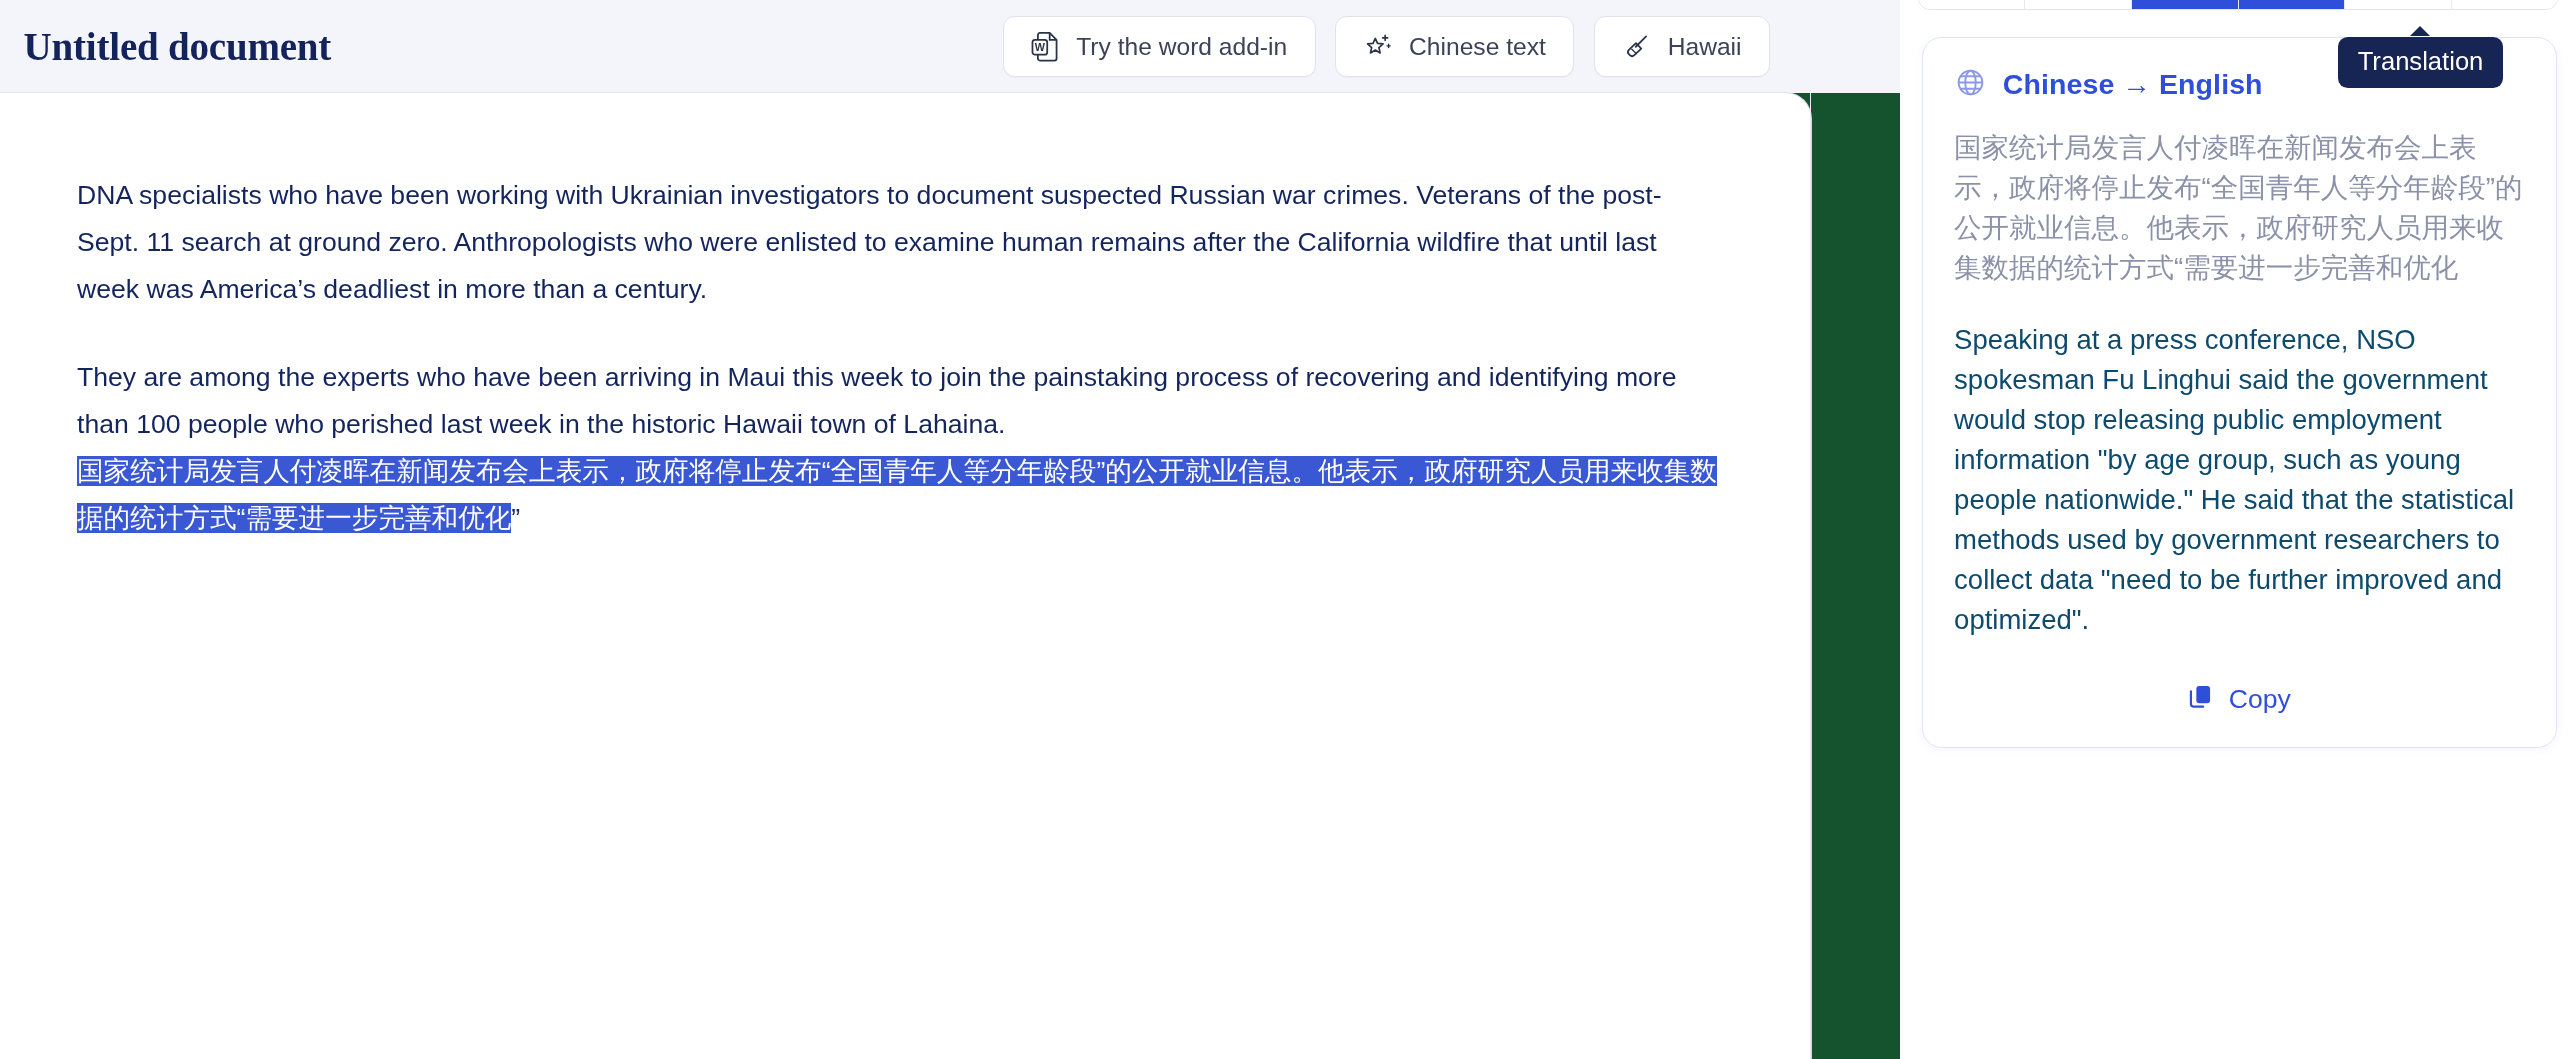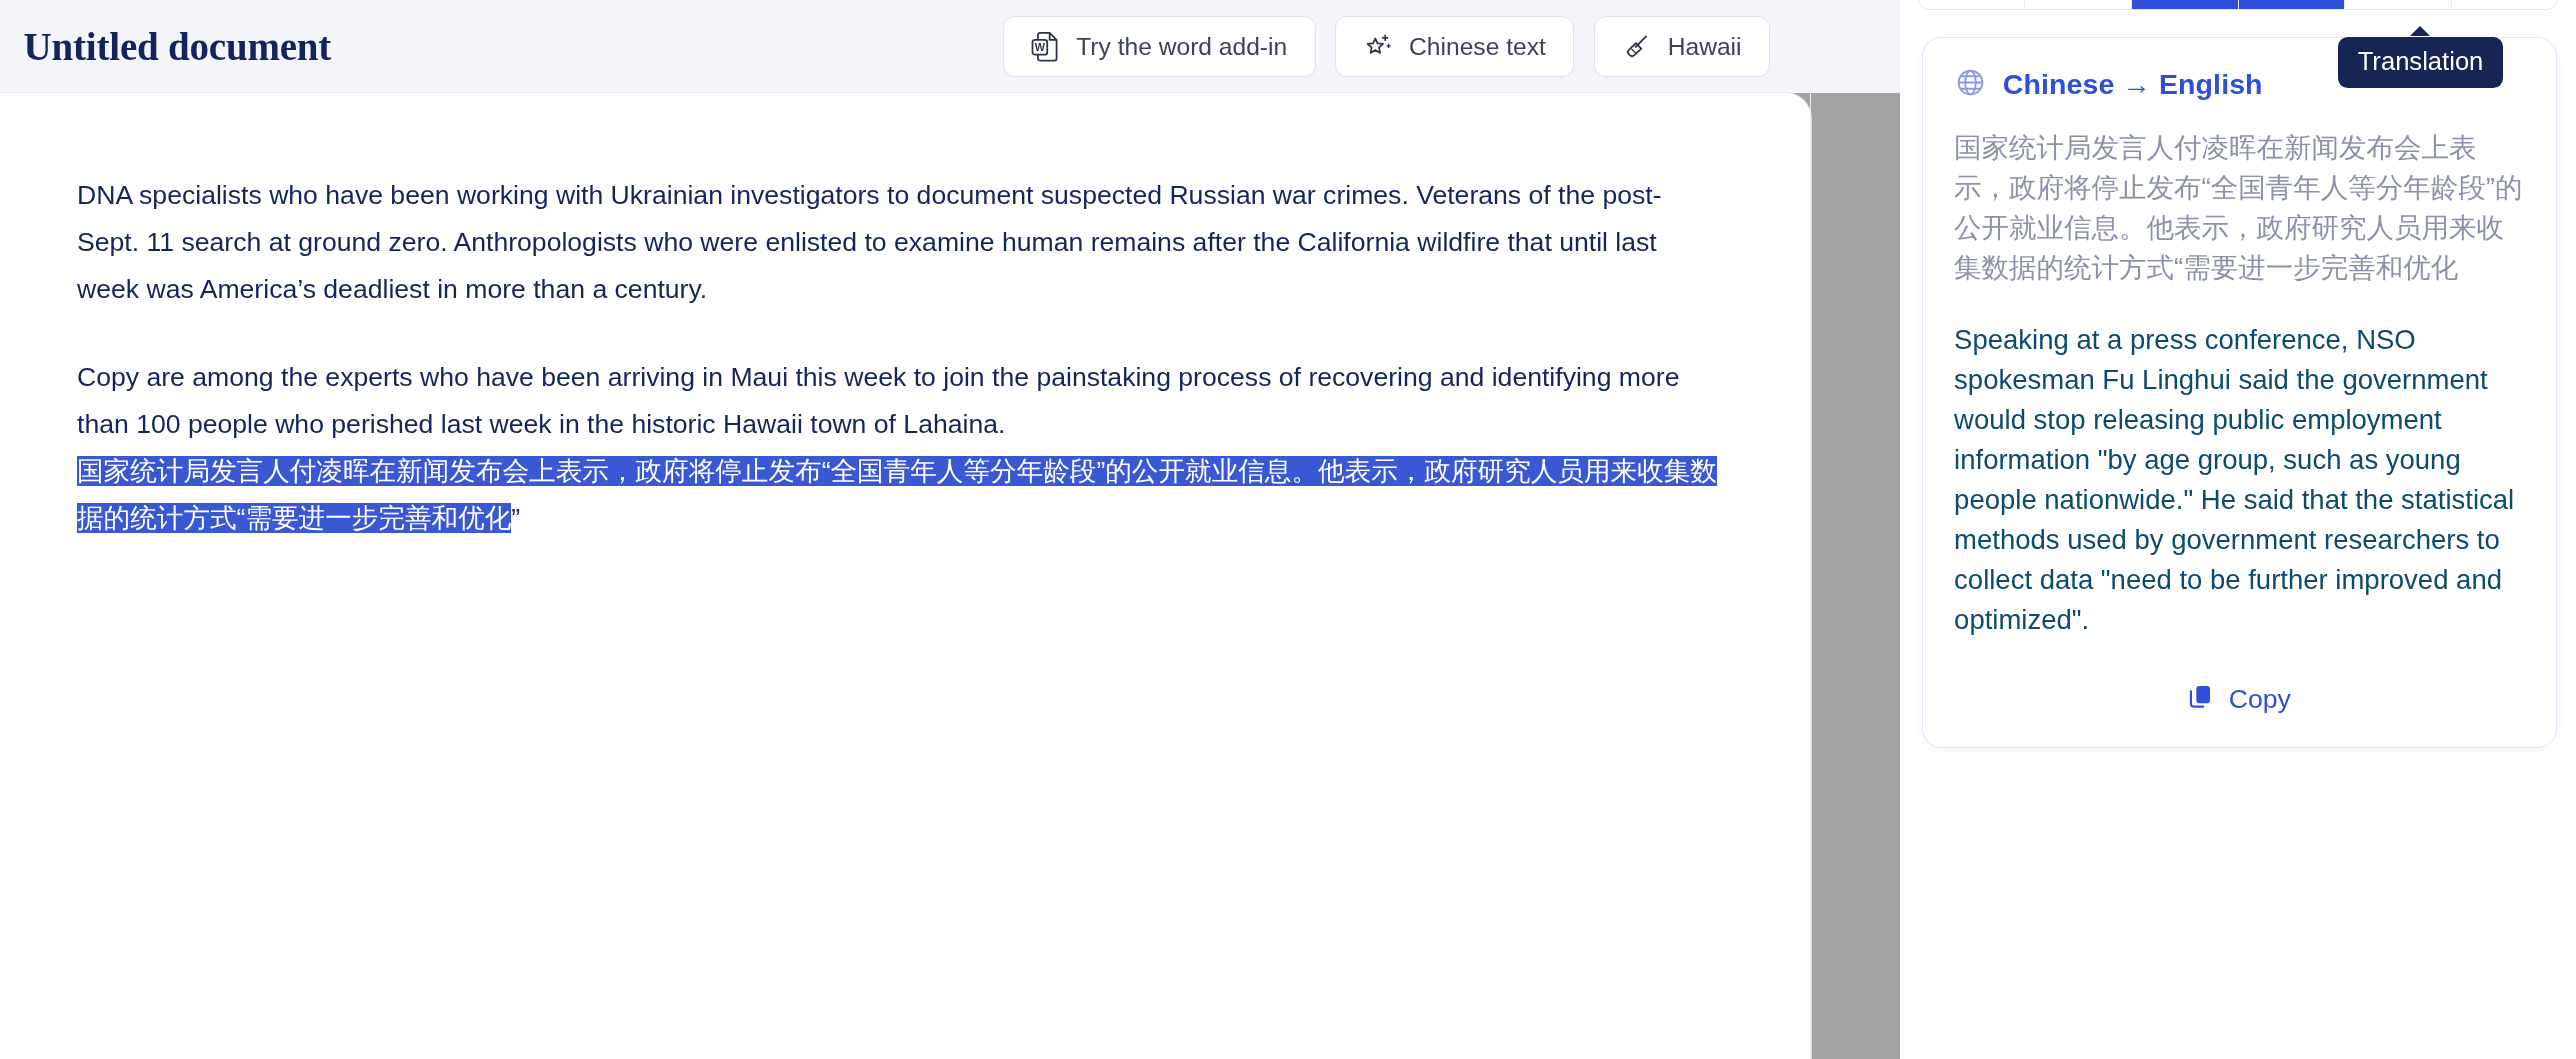--- a/index.html
+++ b/index.html
@@ -74,21 +74,21 @@
     white-space: nowrap;
     cursor: pointer;
     box-shadow: 0 1px 1px rgba(20,25,70,0.03);
   }
   .tb-btn .ic { display: inline-flex; align-items: center; justify-content: center; }
 
   
   .doc-sheet-wrap {
     position: relative;
     flex: 1 1 auto;
-    background: #a3a3a3;
+    background: #14532d;
     padding-left: 0;
   }
   .doc-sheet {
     position: absolute;
     left: 0;
     top: 0;
     width: 1811px;
     height: 1004px;
     background: #ffffff;
     border-top-right-radius: 25.6px;
@@ -303,21 +303,21 @@
       </div>
     </div>
 
     <div class="doc-sheet-wrap">
       <div class="doc-sheet">
         <div class="sheet-edge"></div>
         <div class="doc-body">
 
           <p>DNA specialists who have been working with Ukrainian investigators to document suspected Russian war crimes. Veterans of the post-Sept. 11 search at ground zero. Anthropologists who were enlisted to examine human remains after the California wildfire that until last week was America’s deadliest in more than a century.</p>
 
-          <p class="tight"><span>Copy are among the experts who have been arriving in Maui this week to join the painstaking process of recovering and identifying more than 100 people who perished last week in the historic Hawaii town of Lahaina.</span></p>
+          <p class="tight"><span>They are among the experts who have been arriving in Maui this week to join the painstaking process of recovering and identifying more than 100 people who perished last week in the historic Hawaii town of Lahaina.</span></p>
 
           <p class="zh tight"><span class="sel">国家统计局发言人付凌晖在新闻发布会上表示，政府将停止发布“全国青年人等分年龄段”的公开就业信息。他表示，政府研究人员用来收集数据的统计方式“需要进一步完善和优化</span><span>”</span></p>
 
         </div>
       </div>
     </div>
 
   </div>
 
   <div class="side-col">

